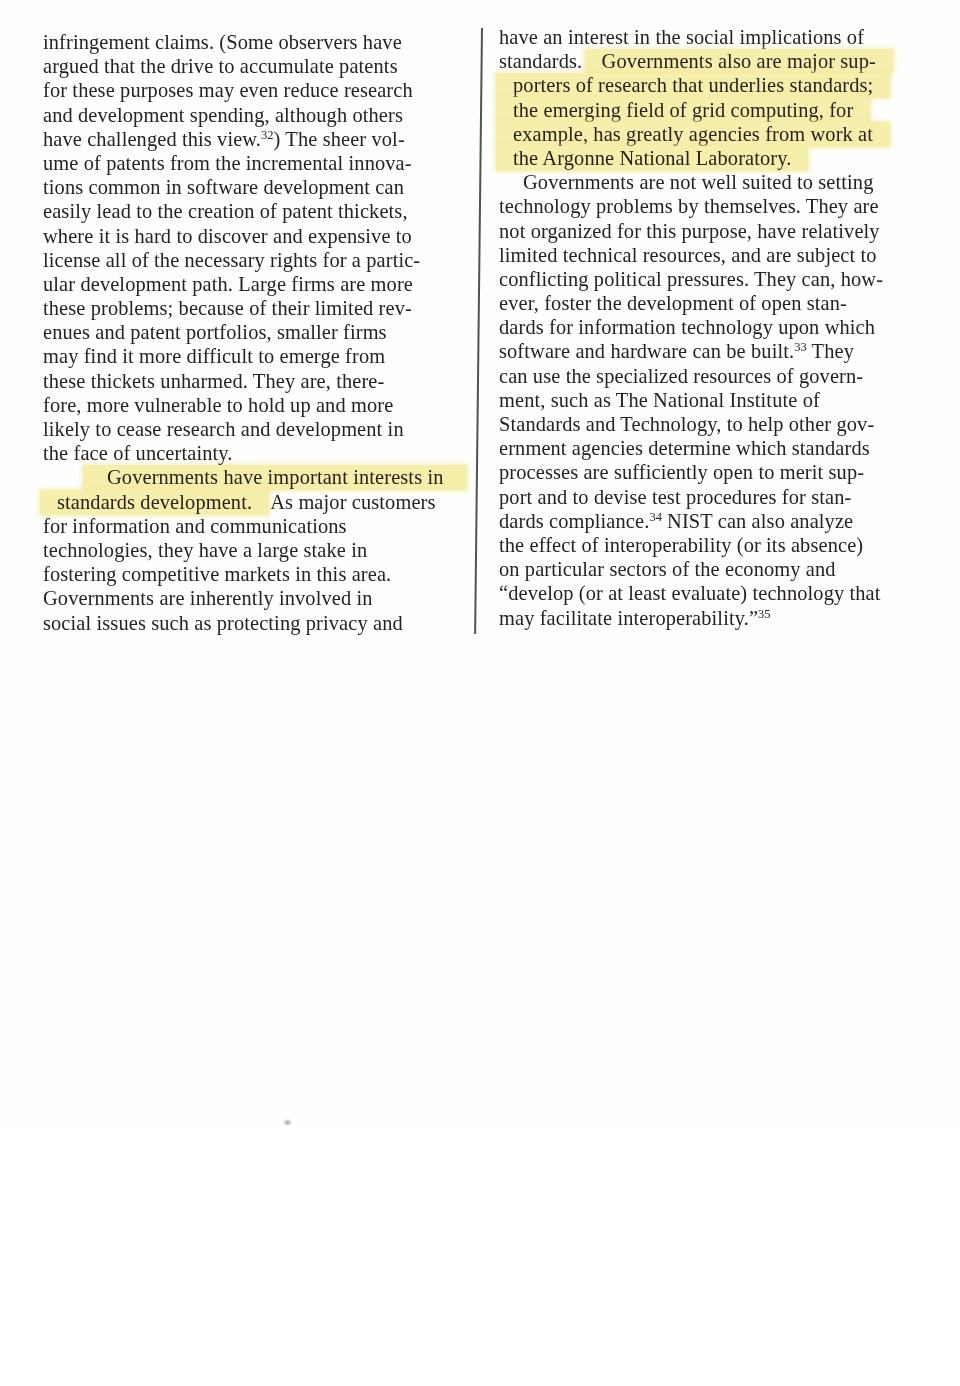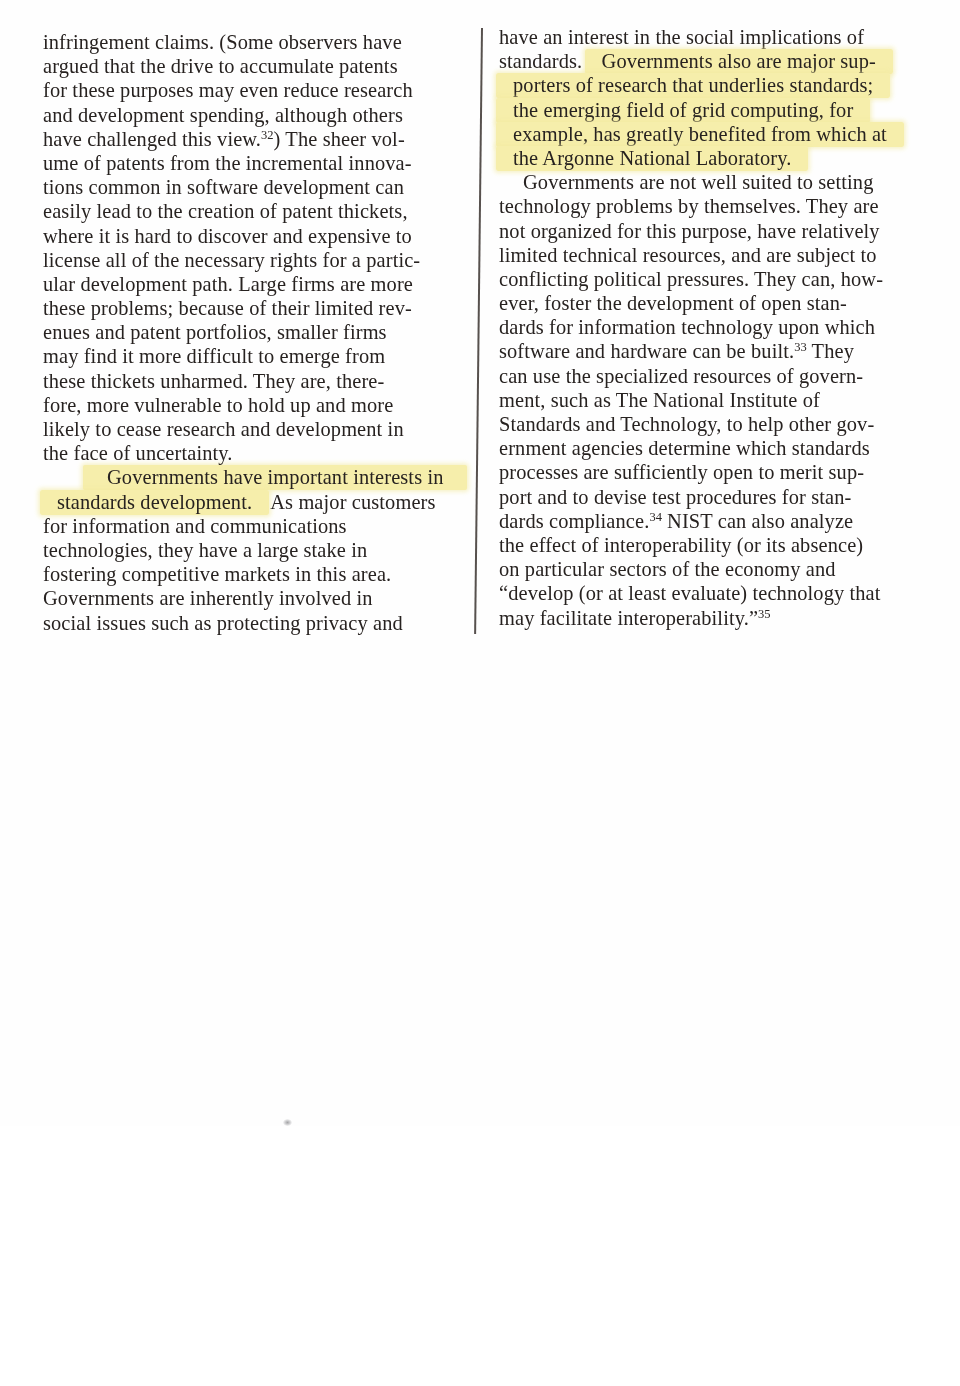--- a/index.html
+++ b/index.html
@@ -107,21 +107,21 @@
       <div class="line"><span>fostering competitive markets in this area.</span></div>
       <div class="line"><span>Governments are inherently involved in</span></div>
       <div class="line"><span>social issues such as protecting privacy and</span></div>
     </div>
   <div id="column-divider"></div>
   <div id="right-column" class="column">
       <div class="line"><span>have an interest in the social implications of</span></div>
       <div class="line"><span>standards. </span><span class="hl">Governments also are major sup-</span></div>
       <div class="line"><span class="hl">porters of research that underlies standards;</span></div>
       <div class="line"><span class="hl">the emerging field of grid computing, for</span></div>
-      <div class="line"><span class="hl">example, has greatly benefited from which at</span></div>
+      <div class="line"><span class="hl">example, has greatly agencies from work at</span></div>
       <div class="line"><span class="hl">the Argonne National Laboratory.</span></div>
       <div class="line indent"><span>Governments are not well suited to setting</span></div>
       <div class="line"><span>technology problems by themselves. They are</span></div>
       <div class="line"><span>not organized for this purpose, have relatively</span></div>
       <div class="line"><span>limited technical resources, and are subject to</span></div>
       <div class="line"><span>conflicting political pressures. They can, how-</span></div>
       <div class="line"><span>ever, foster the development of open stan-</span></div>
       <div class="line"><span>dards for information technology upon which</span></div>
       <div class="line"><span>software and hardware can be built.</span><span class="sup">33</span><span> They</span></div>
       <div class="line"><span>can use the specialized resources of govern-</span></div>

